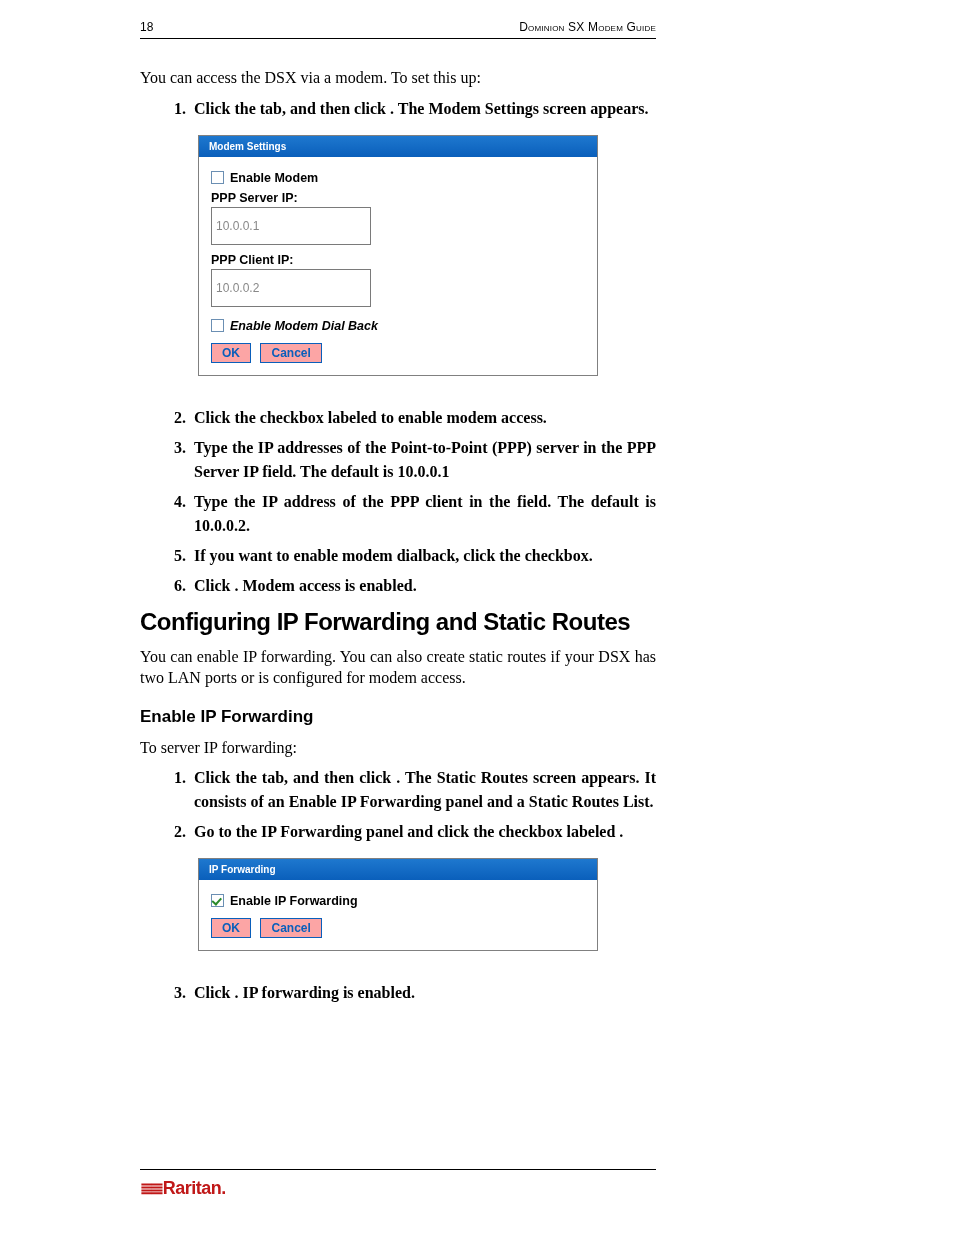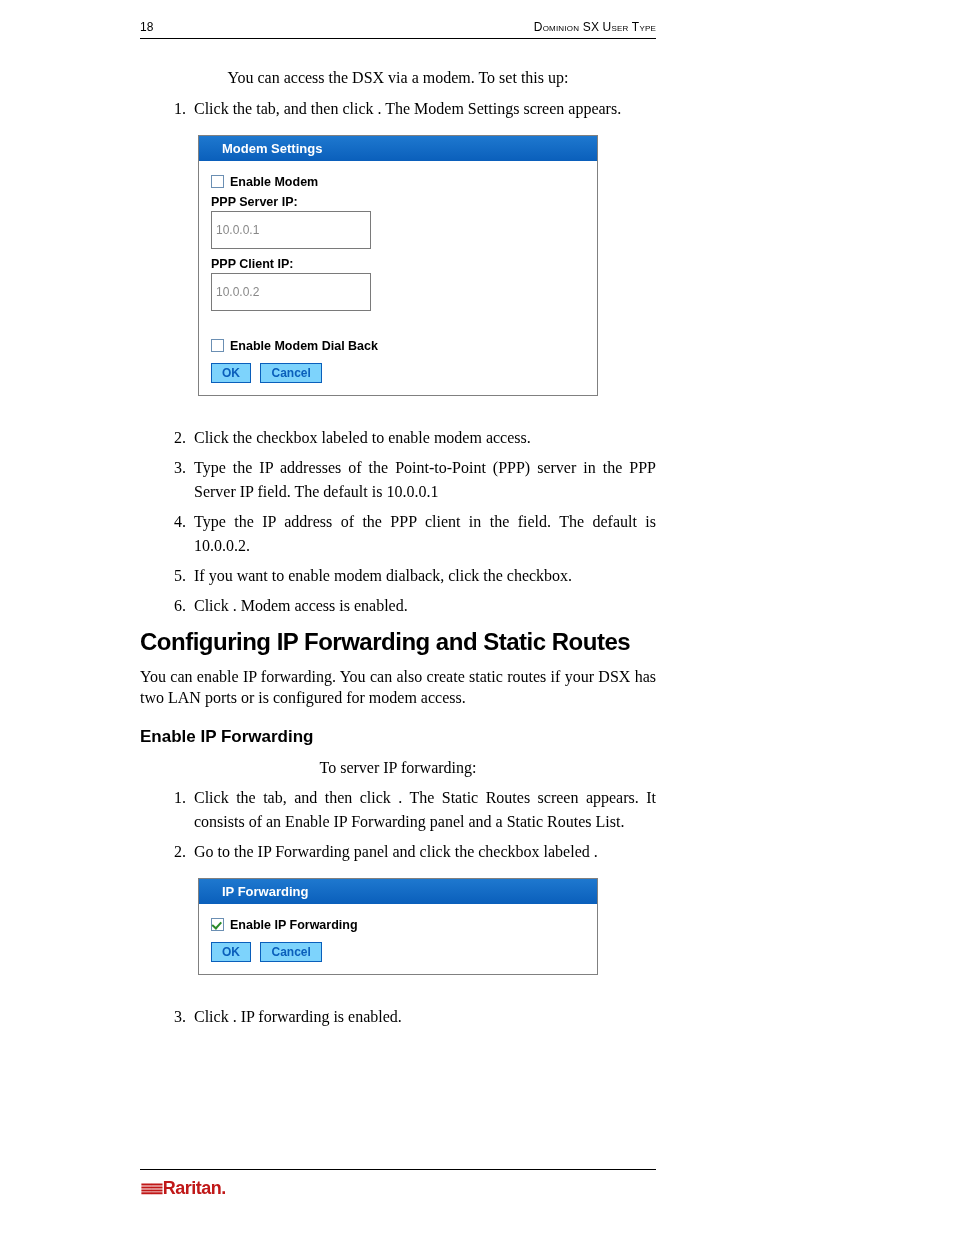--- a/index.html
+++ b/index.html
@@ -40,52 +40,52 @@
   h2.sub-title {
     font-family: Arial, Helvetica, sans-serif;
     font-weight: 900;
     font-size: 17px;
     margin: 18px 0 10px 0;
   }
   p.body {
     font-size: 16px;
     margin: 8px 0;
     line-height: 1.35;
-    text-align: center;
   }
   ol.steps {
     font-size: 16px;
     margin: 6px 0 10px 0;
     padding-left: 50px;
     line-height: 1.5;
   }
   ol.steps > li {
     margin-bottom: 6px;
     padding-left: 4px;
     text-align: justify;
+    font-weight: bold;
   }
   .panel-wrap {
     display: flex;
     justify-content: center;
     margin: 14px 0 30px 0;
   }
   .panel {
     width: 398px;
     border: 1px solid #808080;
     background: #fff;
     font-family: Arial, Helvetica, sans-serif;
     font-size: 12.5px;
   }
   .panel-header {
     background: #0a6ed1;
     background: linear-gradient(#1e78cf, #0a5fbb);
     color: #fff;
     font-weight: bold;
-    padding: 5px 23px;
-    font-size: 13px;
+    padding: 5px 10px;
+    font-size: 10px;
   }
   .panel-body {
     padding: 14px 12px 12px 12px;
   }
   .field-row {
     display: flex;
     align-items: flex-start;
     margin-bottom: 6px;
   }
   .chk {
@@ -122,21 +122,21 @@
     box-sizing: border-box;
     margin: 2px 0 8px 0;
   }
   .btn-row {
     margin-top: 10px;
   }
   .btn {
     display: inline-block;
     border: 1px solid #0a5fbb;
     color: #0a5fbb;
-    background: #7dd3fc;
+    background: #fca5a5;
     font-weight: bold;
     font-family: Arial, Helvetica, sans-serif;
     font-size: 12px;
     padding: 2px 10px;
     margin-right: 6px;
   }
   .footer {
     position: absolute;
     left: 140px;
     right: 100px;
@@ -161,42 +161,42 @@
   }
   .logo .dot { color: #c01818; }
 </style>
 </head>
 <body>
 
 <div class="page">
 
   <div class="header-row">
     <span>18</span>
-    <span class="header-right">Dominion SX User Type</span>
+    <span class="header-right">Dominion SX Modem Guide</span>
   </div>
 
   <p class="body">You can access the DSX via a modem. To set this up:</p>
 
   <ol class="steps" start="1">
     <li>Click the         tab, and then click            . The Modem Settings screen appears.</li>
   </ol>
 
   <div class="panel-wrap">
     <div class="panel">
       <div class="panel-header">Modem Settings</div>
       <div class="panel-body">
         <div class="field-row">
           <span class="chk"></span>
           <span class="field-label-bold">Enable Modem</span>
         </div>
         <div class="field-label-bold">PPP Server IP:</div>
         <input class="text-input" value="10.0.0.1" style="">
         <div class="field-label-bold">PPP Client IP:</div>
         <input class="text-input" value="10.0.0.2" style="">
-        <div class="field-row" style="margin-top:20px;">
+        <div class="field-row" style="margin-top:4px;font-style:italic;">
           <span class="chk"></span>
           <span class="field-label-bold">Enable Modem Dial Back</span>
         </div>
         <div class="btn-row">
           <span class="btn">OK</span>
           <span class="btn">Cancel</span>
         </div>
       </div>
     </div>
   </div>

